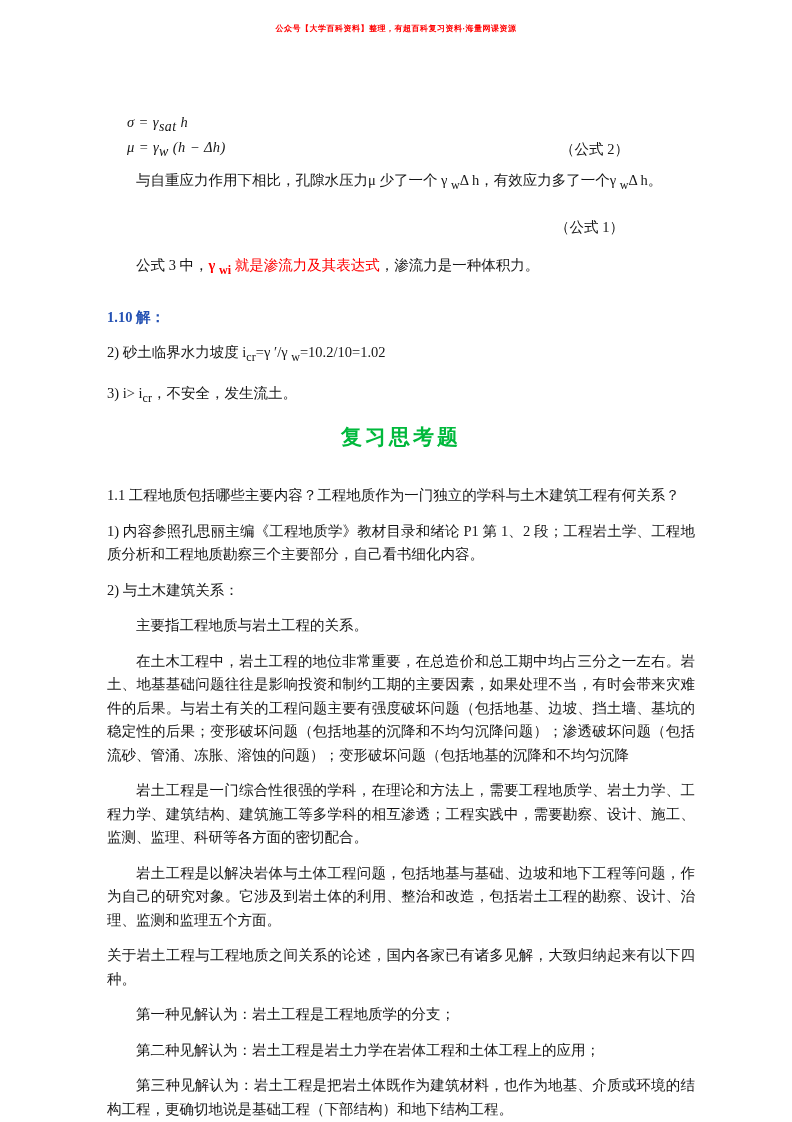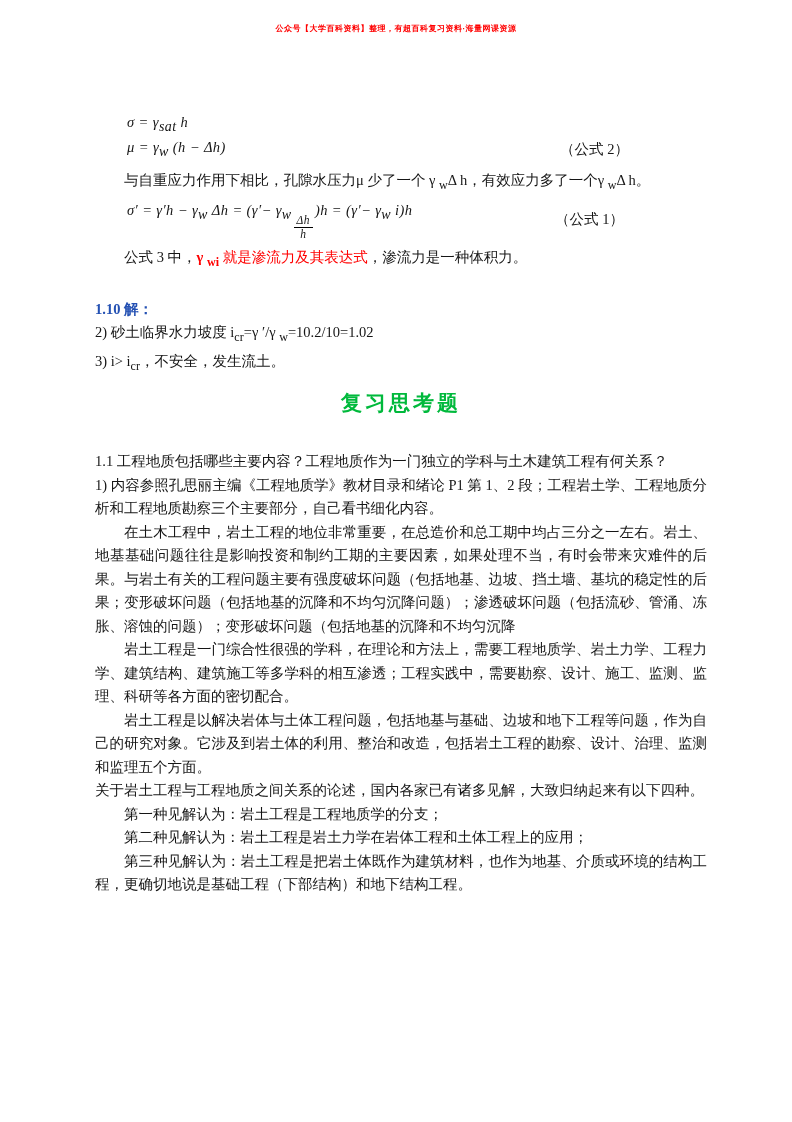--- a/index.html
+++ b/index.html
@@ -21,21 +21,21 @@
   .eq-row.tall { height:38px; margin-top:4px; margin-bottom:2px; }
   .math { font-style:italic; font-size:14.5px; letter-spacing:0.4px; white-space:nowrap; }
   .math sub { font-size:14px; font-style:italic; }
   .eq-label { position:absolute; left:433px; top:50%; transform:translateY(-50%); font-style:normal; letter-spacing:0; }
   .eq-label.f1 { left:428px; }
   .frac {
     display:inline-flex; flex-direction:column; align-items:center;
     vertical-align:-9px; font-size:11.5px; line-height:1.15; margin:0 2px;
   }
   .frac .num { border-bottom:1px solid #000; padding:0 3px; }
-  .para { text-indent:2em; margin:0; }
+  .para { text-indent:2em; margin:12px; }
   .flush { text-indent:0; }
   .mt8 { margin-top:7px; }
   .heading-blue { color:var(--blue,#2451b3); font-weight:bold; margin-top:23px; }
   .heading-green {
     color:var(--green,#00b93c); text-align:center; font-size:21px; font-weight:bold;
     letter-spacing:3px; margin-top:10px; margin-bottom:32px; line-height:30px;
     font-family:"Liberation Sans",sans-serif;
   }
   .red { color:var(--red,#ff0000); }
   .bold { font-weight:bold; }
@@ -57,40 +57,38 @@
       <div class="eq-row">
         <span class="math"><span data-bind="equations.eq_mu.pre">μ = γ</span><sub data-bind="equations.eq_mu.sub">w</sub><span data-bind="equations.eq_mu.post"> (h − Δh)</span></span>
         <span class="eq-label" data-bind="equations.eq_mu.label">（公式 2）</span>
       </div>
     </section>
 
     <p class="para mt8"><span data-bind="section_formula.para_compare.t1">与自重应力作用下相比，孔隙水压力μ 少了一个 γ </span><sub data-bind="section_formula.para_compare.sub1">w</sub><span data-bind="section_formula.para_compare.t2">Δ h，有效应力多了一个γ </span><sub data-bind="section_formula.para_compare.sub2">w</sub><span data-bind="section_formula.para_compare.t3">Δ h。</span></p>
 
 
     <div class="eq-row tall" style="margin-left:32px;">
-      <span class="math"><span data-bind="equations.eq_formula1.p1">σ′ = γ′h − γ</span><sub data-bind="equations.eq_formula1.s1">w</sub><span data-bind="equations.eq_formula1.p2"> Δh = (γ′− γ</span><sub data-bind="equations.eq_formula1.s2">w</sub><span class="frac">
-            <span class="num" data-bind="equations.eq_formula1.frac_num">Δh</span>
-            <span class="den" data-bind="equations.eq_formula1.frac_den">h</span>
-          </span><span data-bind="equations.eq_formula1.p3">)h = (γ′− γ</span><sub data-bind="equations.eq_formula1.s3">w</sub><span data-bind="equations.eq_formula1.p4"> i)h</span></span>
       <span class="eq-label f1" data-bind="equations.eq_formula1.label">（公式 1）</span>
     </div>
 
     <p class="para mt8"><span data-bind="section_formula.para_seepage.t1">公式 3 中，</span><span class="red bold"><span data-bind="section_formula.para_seepage.red_gamma">γ </span><sub data-bind="section_formula.para_seepage.red_sub">wi</sub></span><span class="red" data-bind="section_formula.para_seepage.red_text"> 就是渗流力及其表达式</span><span data-bind="section_formula.para_seepage.t2">，渗流力是一种体积力。</span></p>
 
     <p class="para flush heading-blue" data-bind="section_110.heading">1.10 解：</p>
 
 
     <p class="para flush"><span data-bind="section_110.line2.t1">2) 砂土临界水力坡度 i</span><sub data-bind="section_110.line2.sub1">cr</sub><span data-bind="section_110.line2.t2">=γ ′/γ </span><sub data-bind="section_110.line2.sub2">w</sub><span data-bind="section_110.line2.t3">=10.2/10=1.02</span></p>
 
     <p class="para flush"><span data-bind="section_110.line3.t1">3) i&gt; i</span><sub data-bind="section_110.line3.sub1">cr</sub><span data-bind="section_110.line3.t2">，不安全，发生流土。</span></p>
 
     <h2 class="heading-green" data-bind="review.heading">复习思考题</h2>
 
     <p class="para flush" data-bind="review.paragraphs.0">1.1 工程地质包括哪些主要内容？工程地质作为一门独立的学科与土木建筑工程有何关系？</p>
     <p class="para flush" data-bind="review.paragraphs.1">1) 内容参照孔思丽主编《工程地质学》教材目录和绪论 P1 第 1、2 段；工程岩土学、工程地质分析和工程地质勘察三个主要部分，自己看书细化内容。</p>
+    <p class="para flush" data-bind="review.paragraphs.2">2) 与土木建筑关系：</p>
+    <p class="para" data-bind="review.paragraphs.3">主要指工程地质与岩土工程的关系。</p>
     <p class="para" data-bind="review.paragraphs.4">在土木工程中，岩土工程的地位非常重要，在总造价和总工期中均占三分之一左右。岩土、地基基础问题往往是影响投资和制约工期的主要因素，如果处理不当，有时会带来灾难件的后果。与岩土有关的工程问题主要有强度破坏问题（包括地基、边坡、挡土墙、基坑的稳定性的后果；变形破坏问题（包括地基的沉降和不均匀沉降问题）；渗透破坏问题（包括流砂、管涌、冻胀、溶蚀的问题）；变形破坏问题（包括地基的沉降和不均匀沉降</p>
     <p class="para" data-bind="review.paragraphs.5">岩土工程是一门综合性很强的学科，在理论和方法上，需要工程地质学、岩土力学、工程力学、建筑结构、建筑施工等多学科的相互渗透；工程实践中，需要勘察、设计、施工、监测、监理、科研等各方面的密切配合。</p>
     <p class="para" data-bind="review.paragraphs.6">岩土工程是以解决岩体与土体工程问题，包括地基与基础、边坡和地下工程等问题，作为自己的研究对象。它涉及到岩土体的利用、整治和改造，包括岩土工程的勘察、设计、治理、监测和监理五个方面。</p>
     <p class="para flush" data-bind="review.paragraphs.7">关于岩土工程与工程地质之间关系的论述，国内各家已有诸多见解，大致归纳起来有以下四种。</p>
     <p class="para" data-bind="review.paragraphs.8">第一种见解认为：岩土工程是工程地质学的分支；</p>
     <p class="para" data-bind="review.paragraphs.9">第二种见解认为：岩土工程是岩土力学在岩体工程和土体工程上的应用；</p>
     <p class="para" data-bind="review.paragraphs.10">第三种见解认为：岩土工程是把岩土体既作为建筑材料，也作为地基、介质或环境的结构工程，更确切地说是基础工程（下部结构）和地下结构工程。</p>
 
   </main>
 </div>

